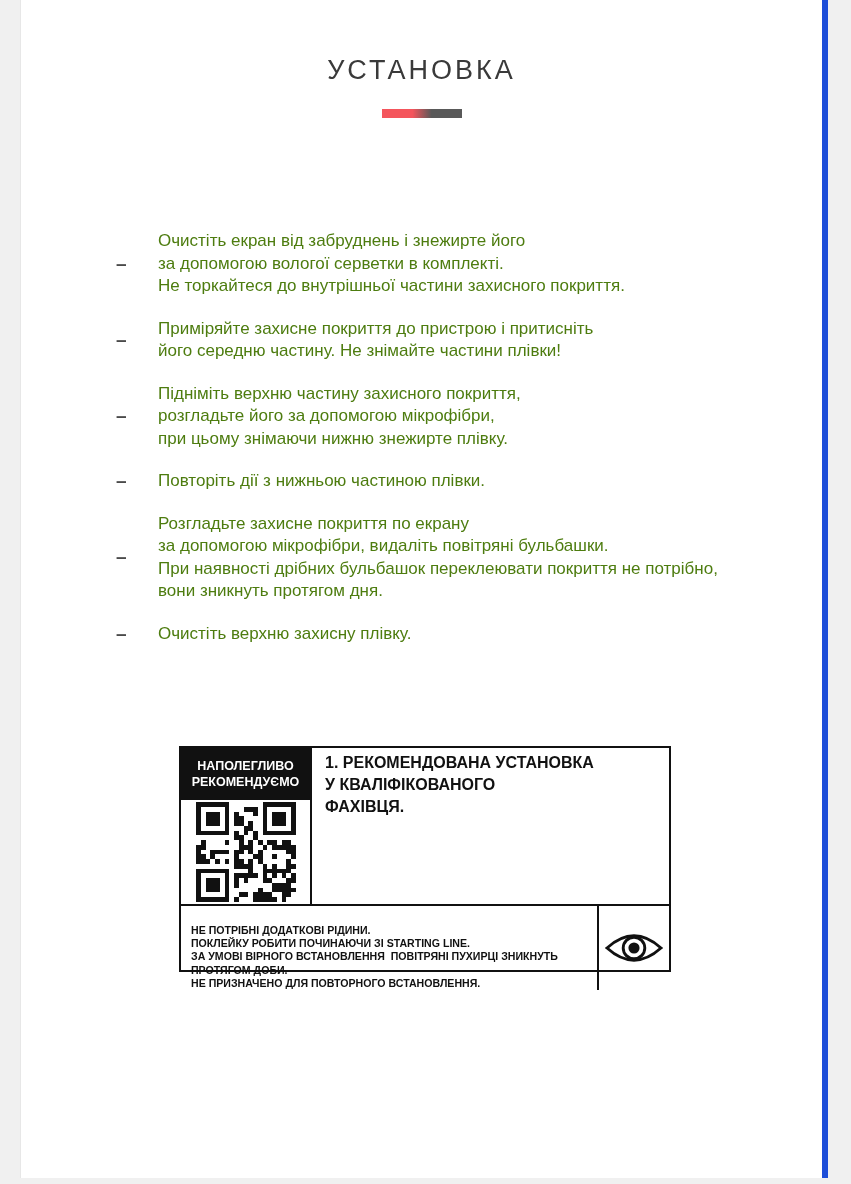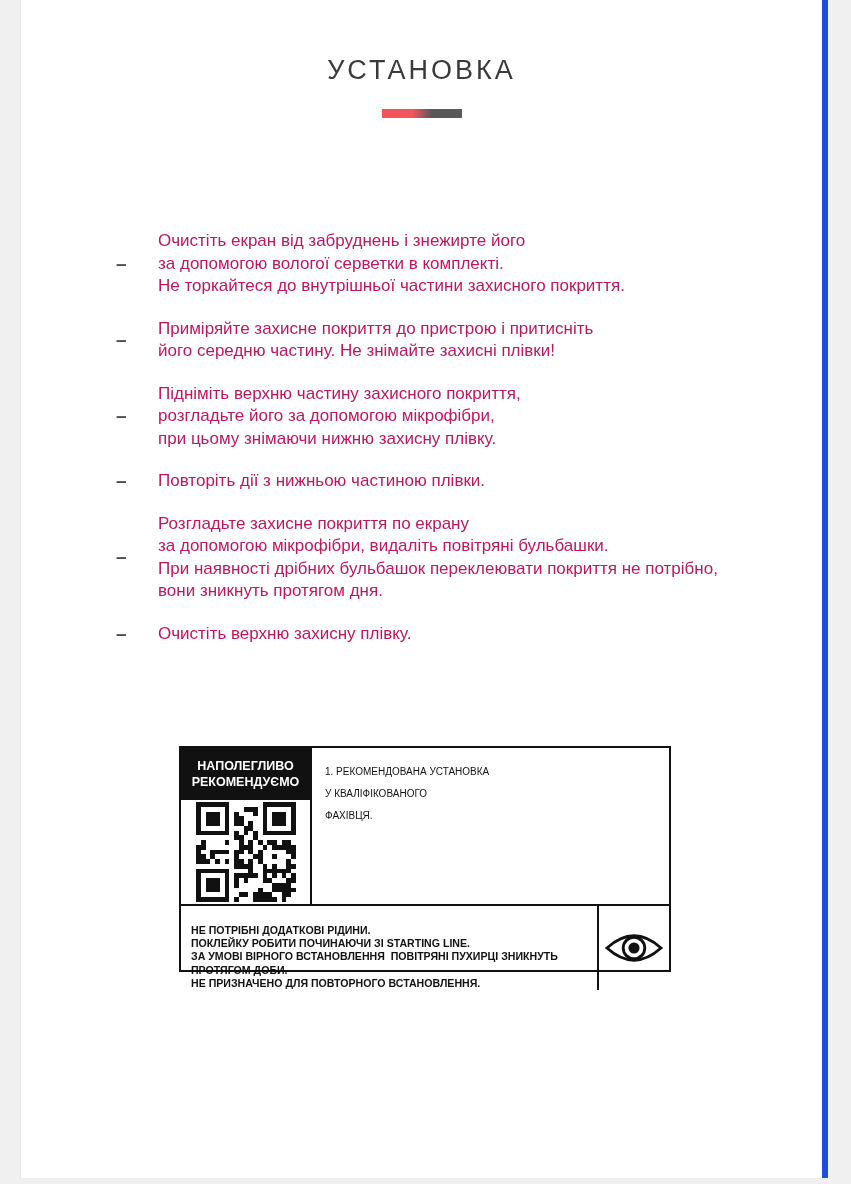--- a/index.html
+++ b/index.html
@@ -46,21 +46,21 @@
     flex:none;
     width:42px;
     font-size:19px;
     font-weight:700;
     color:#4a4a4a;
     line-height:22.5px;
   }
   .item .text {
     flex:1;
     font-size:17px;
-    color:#be185d;
+    color:#4d7c0f;
     line-height:22.5px;
     white-space:pre-wrap;
   }
   
   .rec-box {
     margin-top:101px;
     margin-left:158px;
     width:492px;
     border:2px solid #111111;
     background:#ffffff;
@@ -87,23 +87,23 @@
     white-space:pre-wrap;
   }
   .qr-wrap {
     flex:1;
     display:flex;
     align-items:center;
     justify-content:center;
   }
   .qr-wrap svg { shape-rendering:crispEdges; }
   .rec-points {
-    padding:13px 10px 0 13px;
-    font-weight:400;
-    font-size:10px;
+    padding:4px 10px 0 13px;
+    font-weight:700;
+    font-size:16px;
     line-height:22px;
     color:#111111;
   }
   .rec-points .point { white-space:pre-wrap; }
   .rec-points .point + .point { margin-top:22px; }
   .rec-bottom {
     display:grid;
     grid-template-columns:1fr 72px;
     height:64px;
   }
@@ -133,27 +133,27 @@
   <div class="instructions">
     <div class="item">
       <span class="dash">–</span>
       <div class="text">Очистіть екран від забруднень і знежирте його
 за допомогою вологої серветки в комплекті.
 Не торкайтеся до внутрішньої частини захисного покриття.</div>
     </div>
     <div class="item">
       <span class="dash">–</span>
       <div class="text">Приміряйте захисне покриття до пристрою і притисніть
-його середню частину. Не знімайте захисні плівки!</div>
+його середню частину. Не знімайте частини плівки!</div>
     </div>
     <div class="item">
       <span class="dash">–</span>
       <div class="text">Підніміть верхню частину захисного покриття,
 розгладьте його за допомогою мікрофібри,
-при цьому знімаючи нижню захисну плівку.</div>
+при цьому знімаючи нижню знежирте плівку.</div>
     </div>
     <div class="item">
       <span class="dash">–</span>
       <div class="text">Повторіть дії з нижньою частиною плівки.</div>
     </div>
     <div class="item">
       <span class="dash">–</span>
       <div class="text">Розгладьте захисне покриття по екрану
 за допомогою мікрофібри, видаліть повітряні бульбашки.
 При наявності дрібних бульбашок переклеювати покриття не потрібно,

